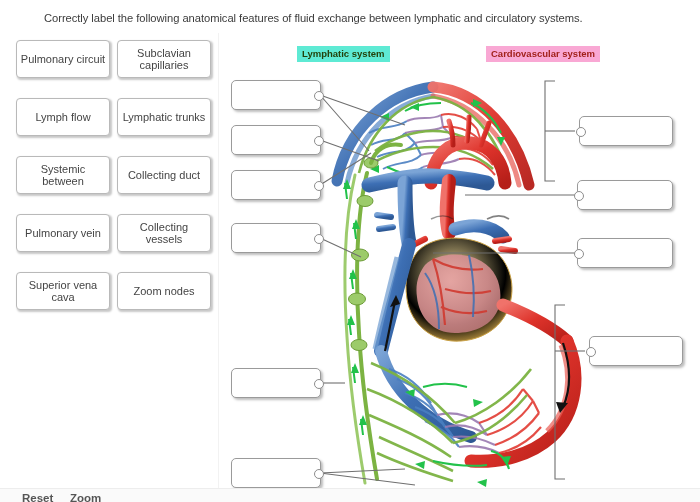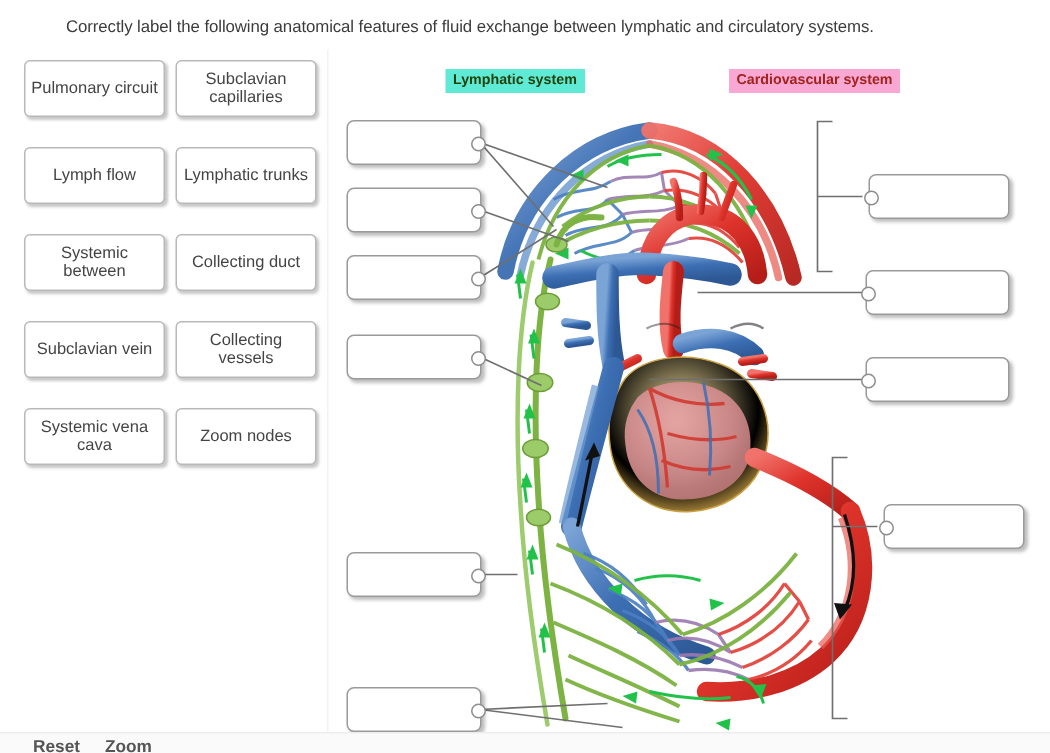--- a/index.html
+++ b/index.html
@@ -121,25 +121,25 @@
     </div>
     <div class="wb-row">
       <div class="wb-btn">Lymph flow</div>
       <div class="wb-btn">Lymphatic trunks</div>
     </div>
     <div class="wb-row">
       <div class="wb-btn">Systemic between</div>
       <div class="wb-btn">Collecting duct</div>
     </div>
     <div class="wb-row">
-      <div class="wb-btn">Subclavian vein</div>
+      <div class="wb-btn">Pulmonary vein</div>
       <div class="wb-btn">Collecting vessels</div>
     </div>
     <div class="wb-row">
-      <div class="wb-btn">Systemic vena cava</div>
+      <div class="wb-btn">Superior vena cava</div>
       <div class="wb-btn">Zoom nodes</div>
     </div>
   </div>
 
   <div class="diagram">
 
     <svg class="art" viewBox="0 0 481 455">
       <defs>
         <linearGradient id="veinG" x1="0" y1="0" x2="1" y2="1">
           <stop offset="0%" stop-color="#7ba4d6"></stop>

